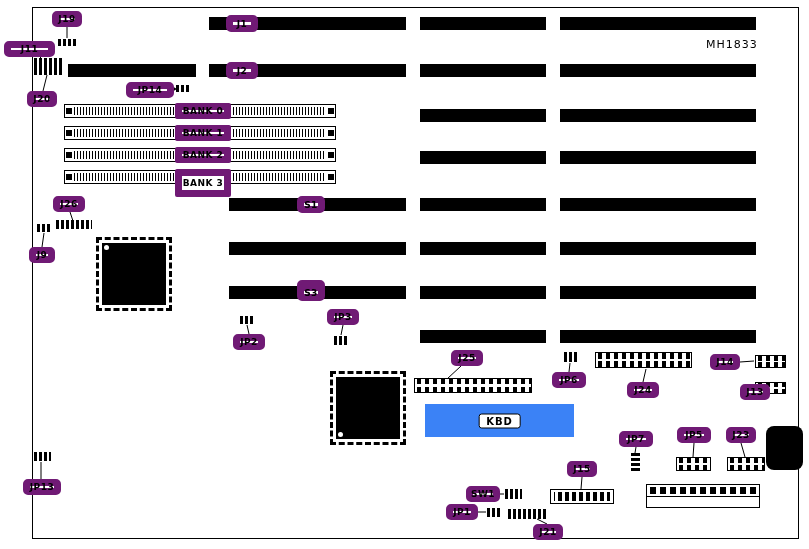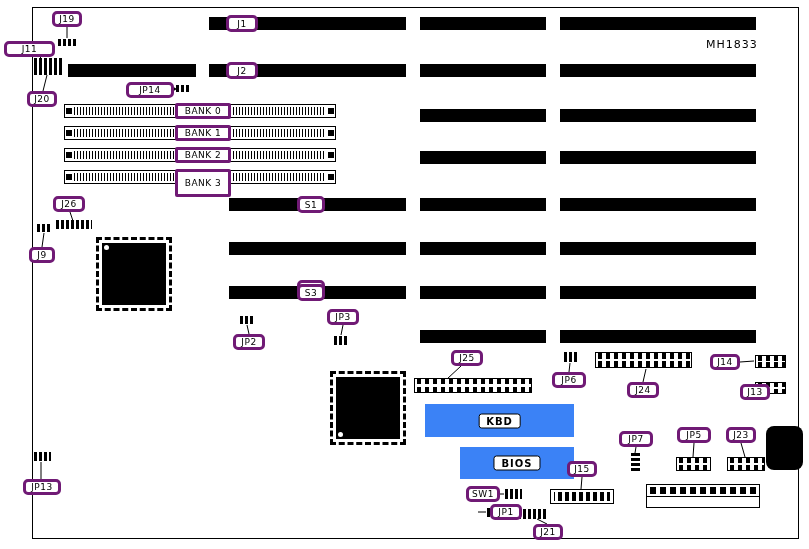--- a/index.html
+++ b/index.html
@@ -6,23 +6,23 @@
   .stage {
     position:relative; width:809px; height:549px; background:#ffffff;
     font-family:"DejaVu Sans", sans-serif; overflow:hidden;
   }
   .board {
     position:absolute; left:32px; top:7px; width:767px; height:532px;
     border:1px solid #000; box-sizing:border-box;
   }
   .slot { position:absolute; height:13px; background:#000; z-index:1; }
   .callout {
-    position:absolute; background:#fff; border:3px solid #701a75; border-radius:5px;
+    position:absolute; background:#fff; border:7px solid #701a75; border-radius:5px;
     display:flex; align-items:center; justify-content:center;
-    font-size:9px; font-weight:normal; letter-spacing:0.5px; color:#000;
+    font-size:9px; font-weight:bold; letter-spacing:0.5px; color:#000;
     box-sizing:border-box; z-index:6; white-space:nowrap;
   }
   .banklabel { border-radius:2px; }
   .bank {
     position:absolute; left:64px; width:272px; height:14px;
     border:1px solid #000; box-sizing:border-box; z-index:2; background:#fff;
     background-image:repeating-linear-gradient(90deg, #000 0 1px, #fff 1px 3px);
     background-clip:content-box; padding:2px 9px;
   }
   .bank::before, .bank::after {
@@ -123,23 +123,20 @@
     <div class="die"></div>
     <div class="dot" style="left:5px;top:5px;"></div>
   </div>
   <div class="qfp" style="left:330px;top:371px;width:76px;height:74px;">
     <div class="die"></div>
     <div class="dot" style="left:5px;bottom:5px;"></div>
   </div>
 
   <div class="rom" style="left:425px;top:404px;width:126px;height:33px;">
     <div class="lbl">KBD</div>
-  </div>
-  <div class="rom" style="left:460px;top:447px;width:91px;height:32px;">
-    <div class="lbl">BIOS</div>
   </div>
 
   <div class="din"></div>
 
   <div class="powercon">
     <div class="pinrow"></div>
     <div class="divider"></div>
   </div>
 
   <div class="pins" style="left:58px;top:39px;width:18px;height:7px;"></div>
@@ -208,16 +205,16 @@
   <div class="callout" style="left:552px;top:372px;width:34px;height:16px;">JP6</div>
   <div class="callout" style="left:627px;top:382px;width:32px;height:16px;">J24</div>
   <div class="callout" style="left:710px;top:354px;width:30px;height:16px;">J14</div>
   <div class="callout" style="left:740px;top:384px;width:30px;height:16px;text-align:right;">J13</div>
   <div class="callout" style="left:619px;top:431px;width:34px;height:16px;">JP7</div>
   <div class="callout" style="left:677px;top:427px;width:34px;height:16px;">JP5</div>
   <div class="callout" style="left:726px;top:427px;width:30px;height:16px;">J23</div>
   <div class="callout" style="left:567px;top:461px;width:30px;height:16px;">J15</div>
   <div class="callout" style="left:23px;top:479px;width:38px;height:16px;">JP13</div>
   <div class="callout" style="left:466px;top:486px;width:34px;height:16px;">SW1</div>
-  <div class="callout" style="left:446px;top:504px;width:32px;height:16px;margin-left:44px;">JP1</div>
+  <div class="callout" style="left:446px;top:504px;width:32px;height:16px;">JP1</div>
   <div class="callout" style="left:533px;top:524px;width:30px;height:16px;">J21</div>
 
 </div>
 
 </body></html>

